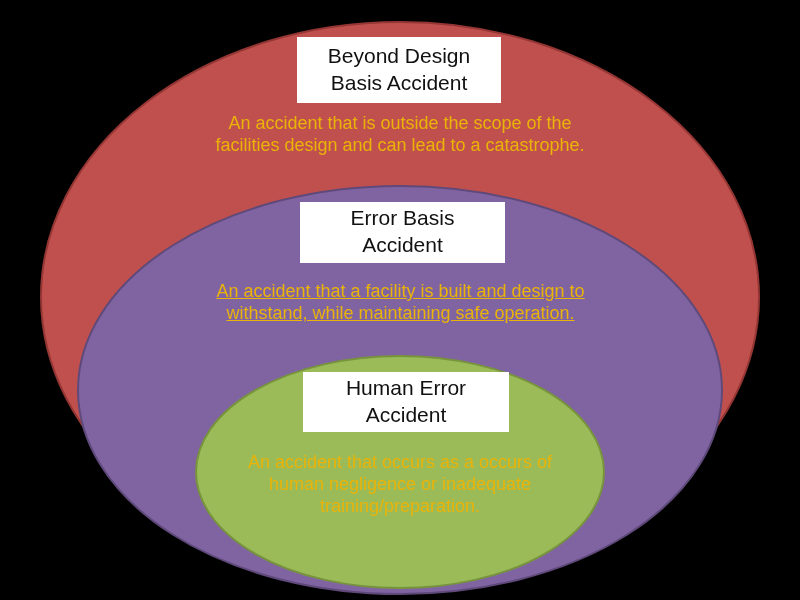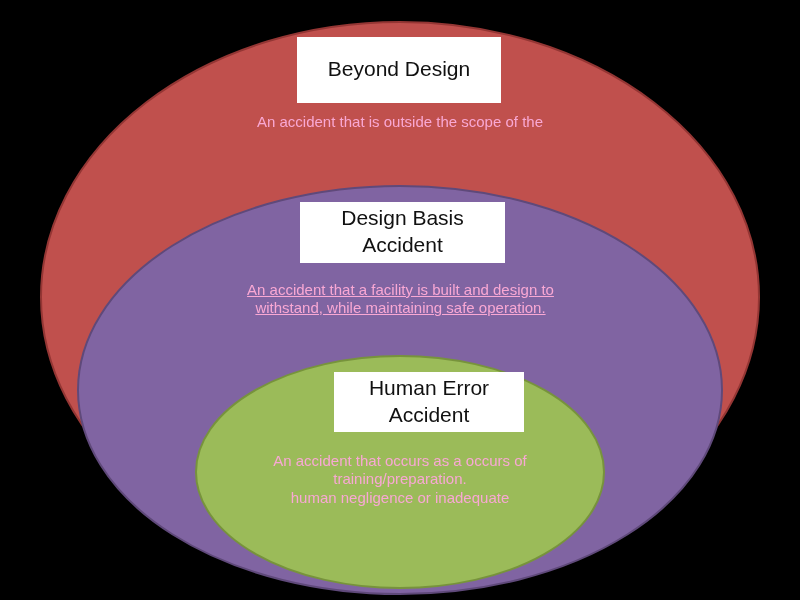--- a/index.html
+++ b/index.html
@@ -42,67 +42,69 @@
     line-height: 1.28;
     padding: 5px 0 6px 0;
     box-sizing: border-box;
     display: flex;
     flex-direction: column;
     justify-content: center;
     align-items: center;
   }
   .title-line { display: block; white-space: nowrap; }
   .desc {
-    font-size: 15px;
-    color: #f9a8d4;
+    font-size: 18px;
+    color: #eab308;
   }
   .desc span { display: block; white-space: nowrap; }
 
   
   #box-outer  { left: 297px; top: 37px;  width: 204px; height: 66px; }
   #desc-outer { left: 110px; top: 113px; width: 580px; }
 
   
   #box-middle  { left: 300px; top: 202px; width: 205px; height: 61px; }
   #desc-middle { left: 118px; top: 281px; width: 565px; text-decoration: underline; }
 
   
-  #box-inner  { left: 303px; top: 372px; width: 190px; height: 60px; margin-left: 31px; }
+  #box-inner  { left: 303px; top: 372px; width: 206px; height: 60px; }
   #desc-inner { left: 180px; top: 452px; width: 440px; }
 </style>
 </head>
 <body>
 
 <div id="stage">
 
   <svg id="rings" viewBox="0 0 800 600">
     <ellipse cx="400" cy="297" rx="359" ry="275" fill="#C0504D" stroke="#943634" stroke-width="2"></ellipse>
     <ellipse cx="400" cy="390" rx="322" ry="204" fill="#8064A2" stroke="#5F497A" stroke-width="2"></ellipse>
     <ellipse cx="400" cy="472" rx="204" ry="116" fill="#9BBB59" stroke="#77933C" stroke-width="2"></ellipse>
   </svg>
 
   <div class="title-box" id="box-outer">
     <span class="title-line">Beyond Design</span>
+    <span class="title-line">Basis Accident</span>
   </div>
   <div class="layer-text desc" id="desc-outer">
     <span>An accident that is outside the scope of the</span>
+    <span>facilities design and can lead to a catastrophe.</span>
   </div>
 
   <div class="title-box" id="box-middle">
-    <span class="title-line">Design Basis</span>
+    <span class="title-line">Error Basis</span>
     <span class="title-line">Accident</span>
   </div>
   <div class="layer-text desc" id="desc-middle">
     <span>An accident that a facility is built and design to</span>
     <span>withstand, while maintaining safe operation.</span>
   </div>
 
   <div class="title-box" id="box-inner">
     <span class="title-line">Human Error</span>
     <span class="title-line">Accident</span>
   </div>
   <div class="layer-text desc" id="desc-inner">
     <span>An accident that occurs as a occurs of</span>
+    <span>human negligence or inadequate</span>
     <span>training/preparation.</span>
-    <span>human negligence or inadequate</span>
   </div>
 
 </div>
 
 </body></html>

